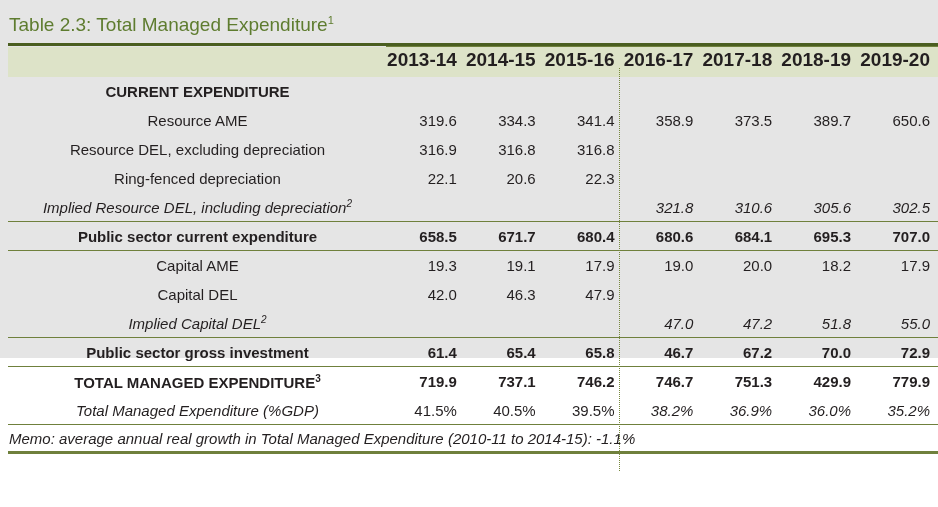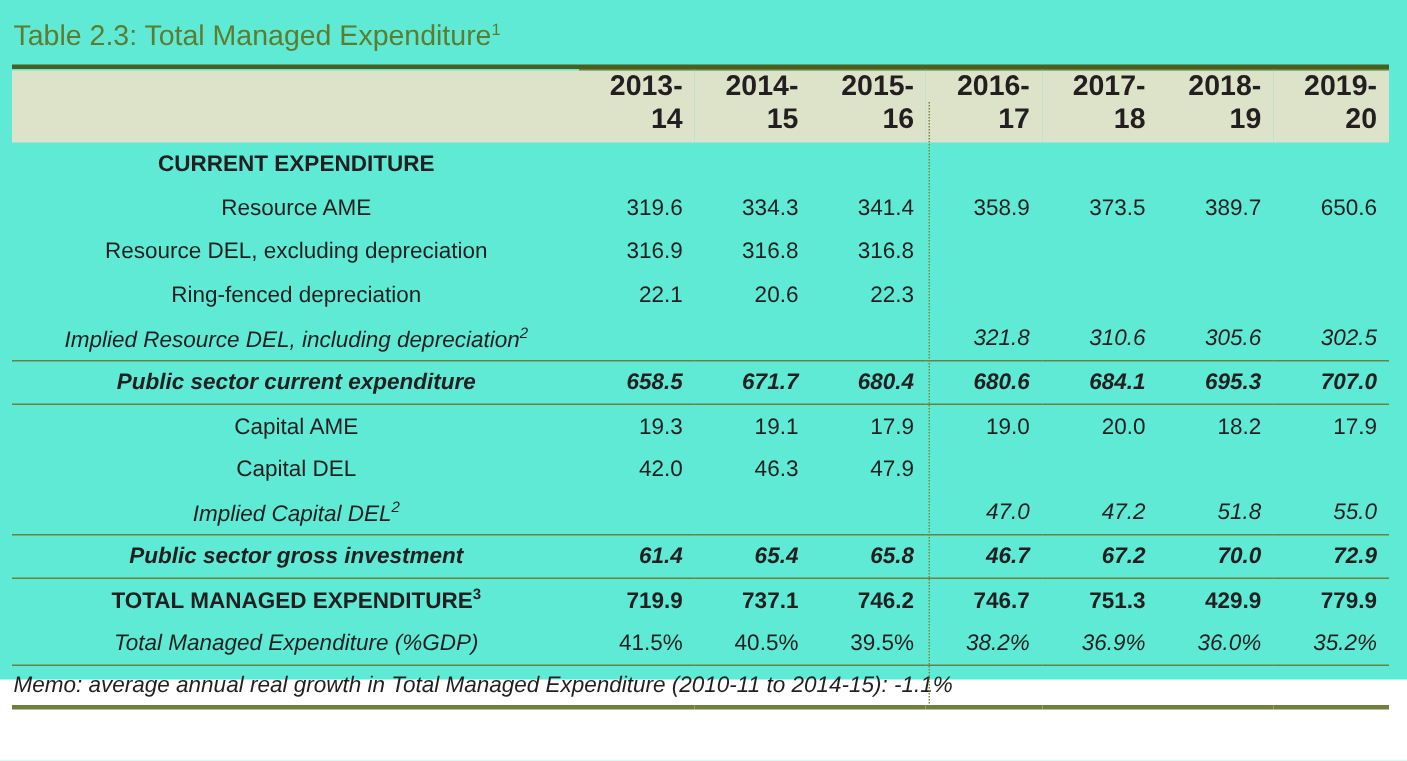--- a/index.html
+++ b/index.html
@@ -5,23 +5,23 @@
   * { margin: 0; padding: 0; box-sizing: border-box; }
   html, body { background: #ffffff; }
   body {
     width: 938px; height: 507px;
     font-family: "Liberation Sans", "DejaVu Sans", sans-serif;
     color: var(--text, #231f20);
     overflow: hidden;
   }
   .page {
     position: relative;
-    width: 938px; height: 453px;
-    padding: 6px 12px 0 8px;
-    background: #5eead4;
+    width: 938px; height: 358px;
+    padding: 6px 0 0 8px;
+    background: #e5e5e5;
   }
   .title {
     font-size: 19px;
     line-height: 24px;
     color: var(--title-green, #5e7c2f);
     padding: 2px 0 6px 1px;
     font-weight: normal;
   }
   .title sup { font-size: 11px; }
   .title-rule { height: 3px; background: var(--rule-dark, #4a5e20); }
@@ -63,21 +63,20 @@
     text-align: center;
     padding: 0 0 0 1px;
   }
   tbody td.rowlabel sup { font-size: 10px; }
 
   tr.section td { font-weight: bold; }
   tr.total td, tr.grand td { font-weight: bold; }
   tr.total td {
     border-top: 1px solid var(--line-olive, #7d8d4b);
     border-bottom: 1px solid var(--line-olive, #7d8d4b);
-    font-style: italic;
   }
   tr.italic td.rowlabel { font-style: italic; }
   tr.italic td.em { font-style: italic; }
   tr.rule-below td { border-bottom: 1px solid var(--line-olive, #7d8d4b); margin-top: 36px; }
 
   tfoot td {
     font-style: italic;
     height: 28px;
     vertical-align: middle;
     text-align: left;

